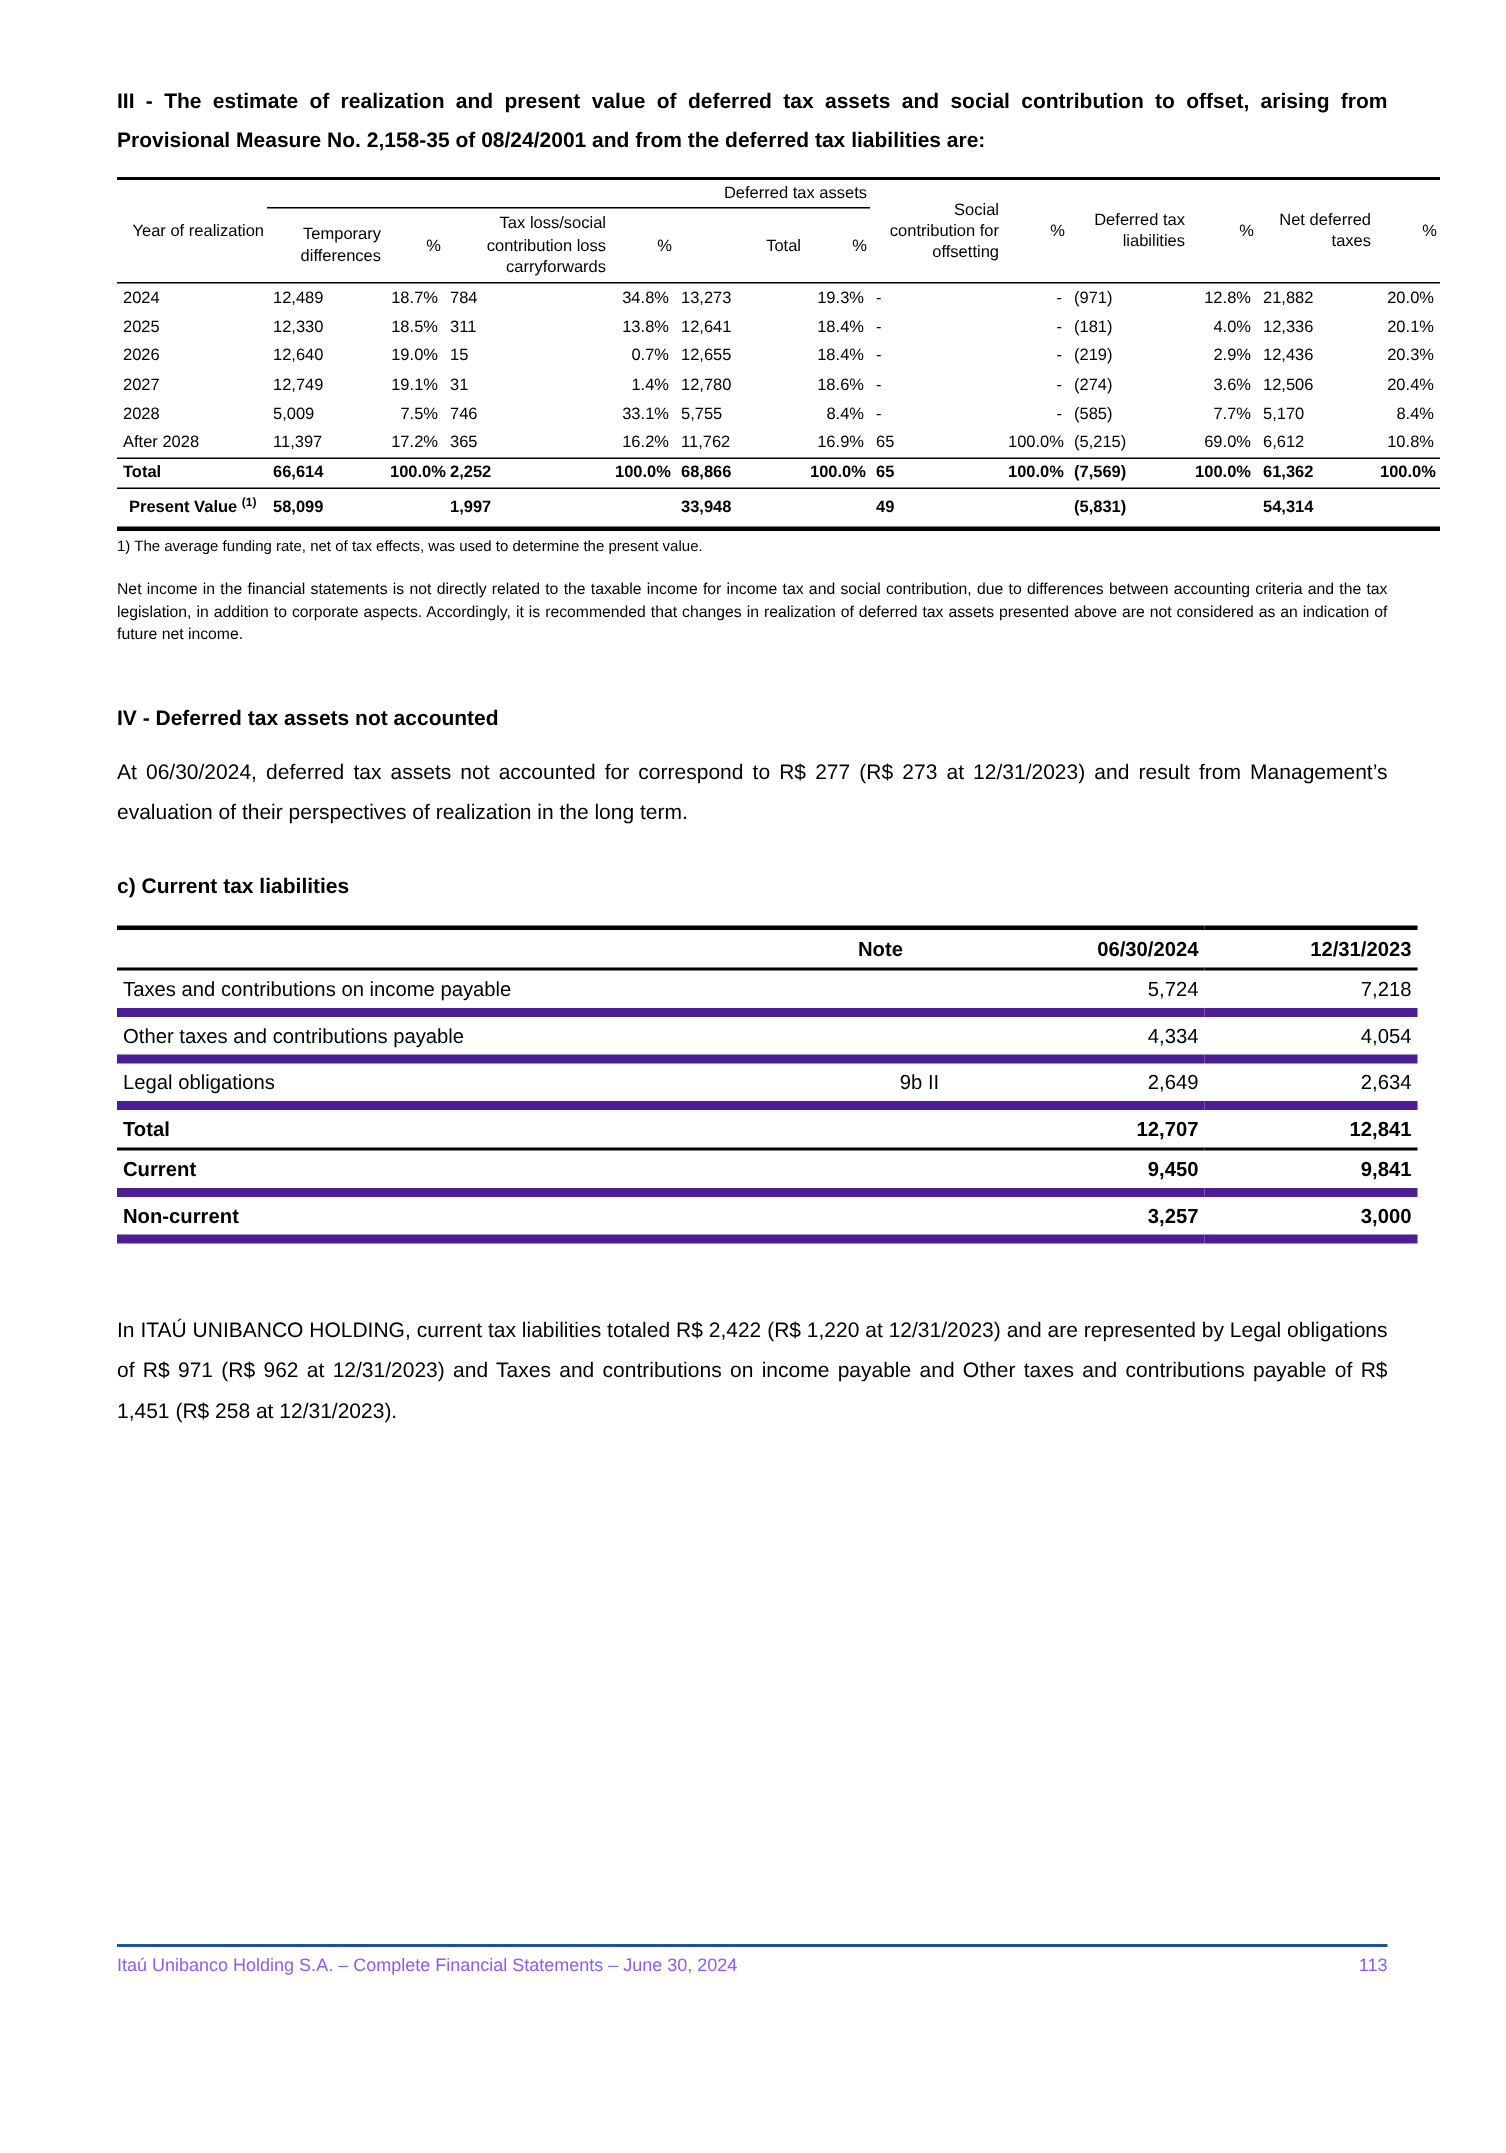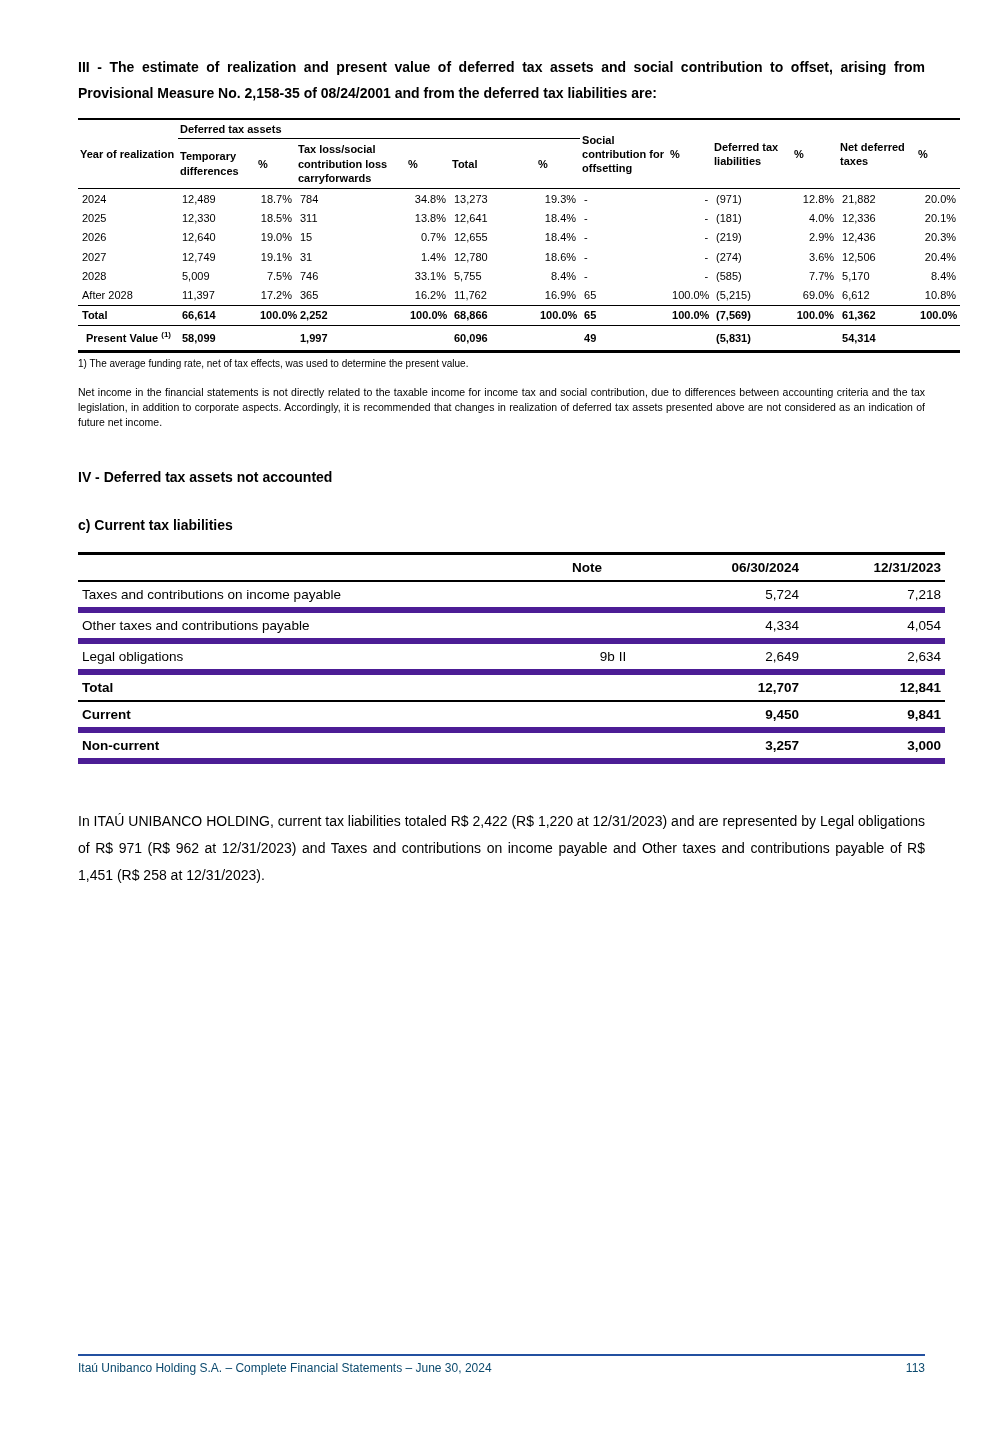--- a/index.html
+++ b/index.html
@@ -41,22 +41,22 @@
   .t1 {
     width: 100%;
     border-collapse: collapse;
     table-layout: fixed;
     border-top: 2px solid #000;
     border-bottom: 3px solid #000;
     font-size: 11px;
     margin-top: 12px;
   }
   .t1 th {
-    font-weight: bold;
-    text-align: left;
+    font-weight: normal;
+    text-align: right;
     vertical-align: middle;
     padding: 3px 2px;
     line-height: 1.3;
   }
   .t1 th.group { border-bottom: 1px solid #000; padding: 2px; }
   .t1 .hb { border-bottom: 1px solid #000; }
   .t1 td { padding: 2.5px 4px; line-height: 1.3; }
   .t1 td.c-year { text-align: left; }
   .t1 td.num { text-align: left; }
   .t1 td.pct { text-align: right; }
@@ -102,28 +102,28 @@
   .mt-sec { margin-top: 34px; }
   .mt-para { margin-top: 10px; }
   .mt-sub { margin-top: 22px; }
   .mt-closing { margin-top: 44px; }
 
   
   .footer {
     position: absolute;
     left: 68px;
     right: 69px;
-    top: 1354px;
+    top: 1296px;
     border-top: 2px solid #2350a0;
     padding-top: 5px;
     display: flex;
     justify-content: space-between;
     align-items: flex-end;
     font-size: 12px;
-    color: #0c4a6e;
+    color: #8b5cf6;
   }
 </style>
 </head>
 <body>
 
 <div class="page">
 
   <div class="h-main">III - The estimate of realization and present value of deferred tax assets and social contribution to offset, arising from Provisional Measure No. 2,158-35 of 08/24/2001 and from the deferred tax liabilities are:</div>
 
   <table class="t1">
@@ -269,37 +269,38 @@
           <td class="pct">100.0%</td>
         </tr>
       </tbody>
     <tbody>
       <tr class="row-present">
         <td class="c-year"><span>Present Value </span><sup class="fref">(1)</sup></td>
         <td class="num">58,099</td>
         <td class="pct"></td>
         <td class="num">1,997</td>
         <td class="pct"></td>
-        <td class="num">60,096</td>
+        <td class="num">33,948</td>
         <td class="pct"></td>
         <td class="num">49</td>
         <td class="pct"></td>
         <td class="num">(5,831)</td>
         <td class="pct"></td>
         <td class="num">54,314</td>
         <td class="pct"></td>
       </tr>
     </tbody>
   </table>
 
   <div class="footnote">1) The average funding rate, net of tax effects, was used to determine the present value.</div>
 
   <div class="small-note">Net income in the financial statements is not directly related to the taxable income for income tax and social contribution, due to differences between accounting criteria and the tax legislation, in addition to corporate aspects. Accordingly, it is recommended that changes in realization of deferred tax assets presented above are not considered as an indication of future net income.</div>
 
   <div class="h-main mt-sec">IV - Deferred tax assets not accounted</div>
+  <div class="para mt-para">At 06/30/2024, deferred tax assets not accounted for correspond to R$ 277 (R$ 273 at 12/31/2023) and result from Management’s evaluation of their perspectives of realization in the long term.</div>
 
   <div class="h-main mt-sub">c) Current tax liabilities</div>
 
   <table class="t2">
     <colgroup>
       <col style="width:490px">
         <col style="width:90px">
         <col style="width:145px">
         <col style="width:142px">
     </colgroup>

